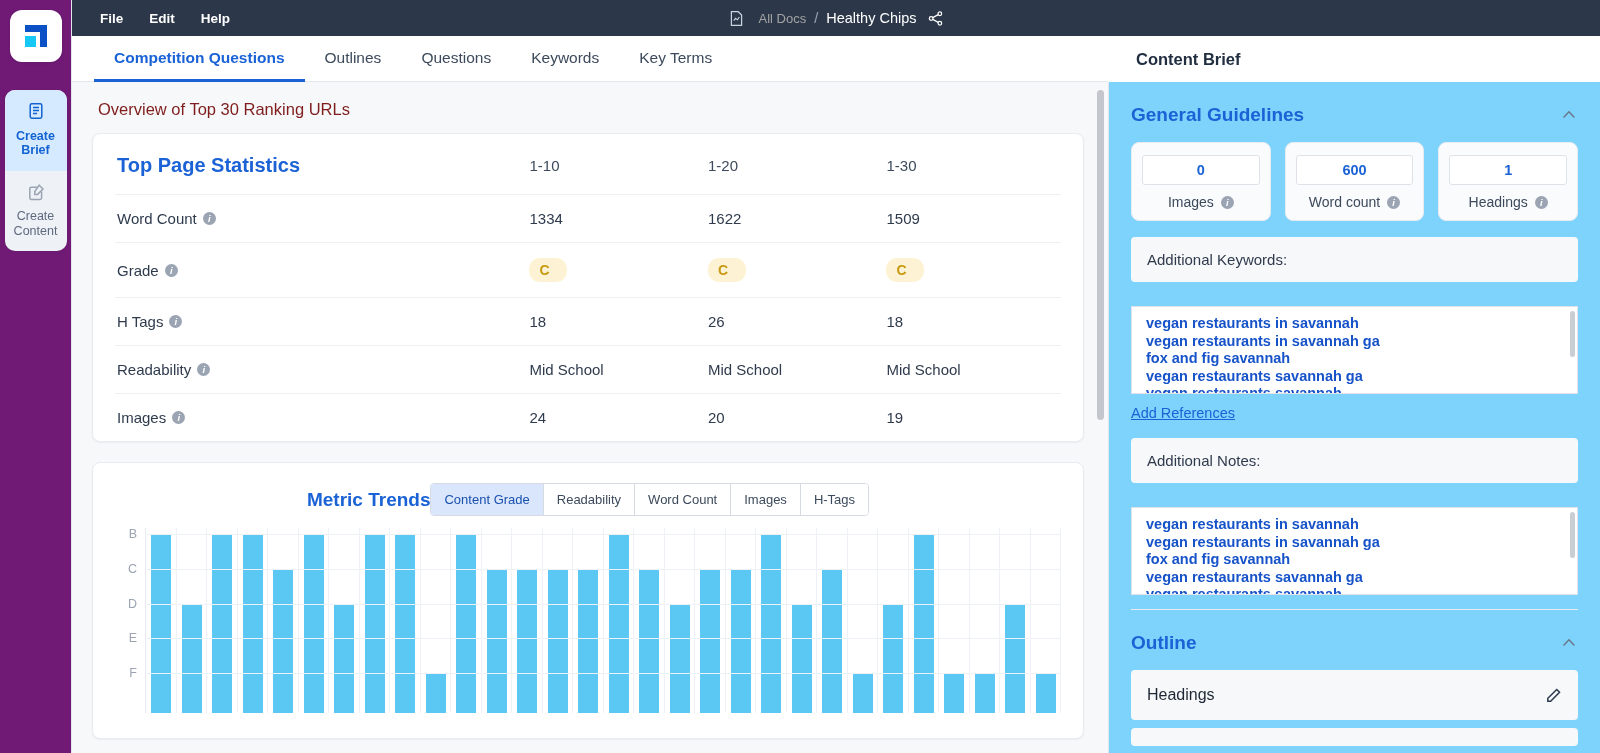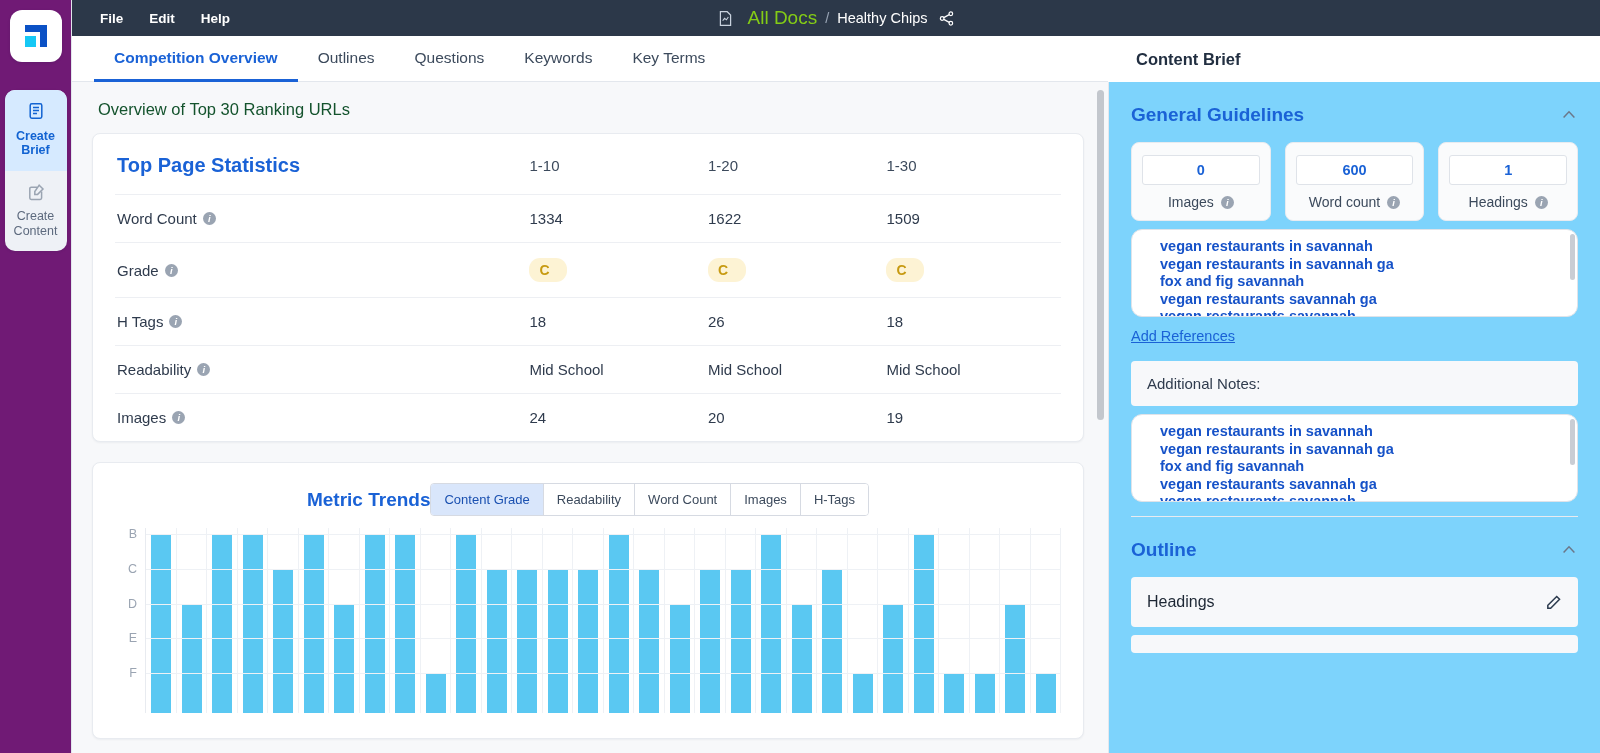--- a/index.html
+++ b/index.html
@@ -47,21 +47,21 @@
   }
   .menus { display: flex; gap: 26px; margin-left: 28px; }
   .menu-item { font-size: 13.5px; font-weight: 700; color: #ffffff; cursor: pointer; }
   .crumbs {
     position: absolute; left: 0; right: 0; top: 0; height: 36px;
     display: flex; align-items: center; justify-content: center; gap: 8px;
     pointer-events: none;
   }
   .crumbs > * { pointer-events: auto; }
   .crumb-doc-icon { display: flex; align-items: center; }
-  .crumb-all { font-size: 19px; color: #84cc16; cursor: pointer; margin-left: 6px; }
+  .crumb-all { font-size: 13px; color: #a3a3a3; cursor: pointer; margin-left: 6px; }
   .crumb-sep { font-size: 14.5px; color: #9aa6b6; }
   .crumb-cur { font-size: 14.5px; color: #ffffff; cursor: pointer; }
   .share-icon { margin-left: 3px; display: flex; align-items: center; cursor: pointer; }
 
   .tabsrow {
     height: 46px; flex: 0 0 46px; background: #fff;
     border-bottom: 1px solid #e3e7ed;
     display: flex; align-items: stretch; position: relative;
   }
   .tabs { display: flex; align-items: stretch; padding-left: 22px; }
@@ -80,21 +80,21 @@
 
   .below { flex: 1; display: flex; min-height: 0; }
 
   
   .center {
     flex: 1; min-width: 0; background: #f7f8fa;
     position: relative; overflow: hidden;
   }
   .center-pad { padding: 0 24px 0 20px; }
   .section-title {
-    font-size: 16.5px; color: #14532d; padding: 18px 0 14px 6px;
+    font-size: 16.5px; color: #7f1d1d; padding: 18px 0 14px 6px;
   }
 
   .card {
     background: #fff; border: 1px solid #e8ebf0; border-radius: 8px;
     box-shadow: 0 1px 2px rgba(20,30,60,.05);
     margin-bottom: 20px; padding: 0 22px;
   }
 
   table.stats { width: 100%; border-collapse: collapse; }
   table.stats th, table.stats td {
@@ -190,22 +190,22 @@
   .stat-label {
     margin-top: 9px; font-size: 14px; color: #3c4a5c;
     display: flex; align-items: center; justify-content: center; gap: 7px;
   }
 
   .grey-bar {
     background: #f7f8fa; border-radius: 4px; padding: 14px 16px;
     font-size: 15px; color: #2f3b4d; margin-top: 16px;
   }
   .kw-box {
-    margin-top: 8px; border: 1px solid #dfe3e9; border-radius: 11px;
-    height: 88px; overflow: hidden; position: relative; padding: 8px 28px;
+    margin-top: 24px; border: 1px solid #dfe3e9; border-radius: 0;
+    height: 88px; overflow: hidden; position: relative; padding: 8px 14px;
     background: #fff;
   }
   .kw-line {
     font-size: 14.5px; line-height: 17.5px; color: #1652c8;
     font-weight: 700; white-space: nowrap;
   }
   .kw-scroll {
     position: absolute; right: 2px; top: 4px; width: 5px; height: 46px;
     background: #c9cdd4; border-radius: 3px; cursor: pointer;
   }
@@ -286,21 +286,21 @@
               <circle cx="13.6" cy="14" r="1.9"></circle>
             <line x1="6.1" y1="8.1" x2="11.9" y2="4.9"></line>
               <line x1="6.1" y1="9.9" x2="11.9" y2="13.1"></line>
           </svg>
         </span>
       </div>
     </div>
 
     <div class="tabsrow">
       <div class="tabs">
-        <div class="tab active">Competition Overview</div>
+        <div class="tab active">Competition Questions</div>
         <div class="tab">Outlines</div>
         <div class="tab">Questions</div>
         <div class="tab">Keywords</div>
         <div class="tab">Key Terms</div>
       </div>
       <div class="brief-title">Content Brief</div>
     </div>
 
     <div class="below">
 
@@ -551,20 +551,21 @@
           </div>
           <div class="stat-card">
             <input class="stat-input" value="1" style="">
             <div class="stat-label">
                 <span>Headings</span>
                 <span class="info-i">i</span>
               </div>
           </div>
         </div>
 
+        <div class="grey-bar">Additional Keywords:</div>
         <div class="kw-box">
           <div class="kw-line">vegan restaurants in savannah</div>
           <div class="kw-line">vegan restaurants in savannah ga</div>
           <div class="kw-line">fox and fig savannah</div>
           <div class="kw-line">vegan restaurants savannah ga</div>
           <div class="kw-line">vegan restaurants savannah</div>
           <div class="kw-scroll"></div>
         </div>
         <a class="link-ref">Add References</a>
 

